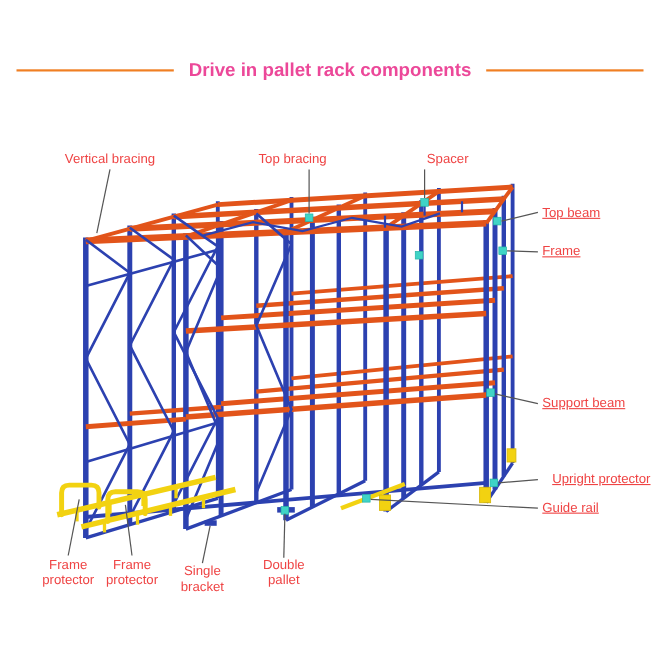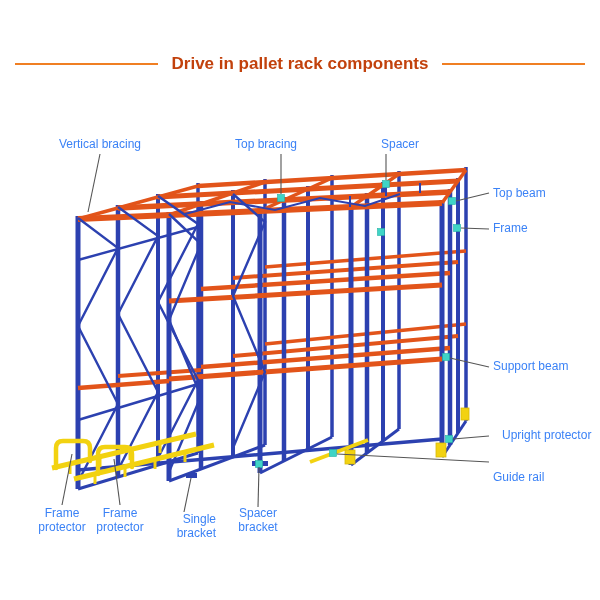--- a/index.html
+++ b/index.html
@@ -1,25 +1,25 @@
 <!DOCTYPE html>
 <html><head>
 <meta charset="utf-8">
 <style>
   html,body{margin:0;padding:0;background:#fff;}
   .page{position:relative;width:600px;height:600px;background:#ffffff;overflow:hidden;
         font-family:"Liberation Sans",sans-serif;color:#1f1f1f;}
   .title-row{position:absolute;top:54px;left:0;width:600px;display:flex;align-items:center;
              padding:0 15px;box-sizing:border-box;gap:14px;}
   .title-rule{flex:1;height:2px;background:#f07f23;}
-  .title-text{font-size:17px;font-weight:bold;color:#c2410c;white-space:nowrap;}
+  .title-text{font-size:17px;font-weight:bold;color:#ec4899;white-space:nowrap;}
   svg{position:absolute;left:0;top:0;}
-  .lbl{position:absolute;font-size:12px;line-height:14px;color:#3b82f6;}
+  .lbl{position:absolute;font-size:12px;line-height:14px;color:#ef4444;}
   .ctr{text-align:center;}
-  .nowrap{white-space:nowrap;}
+  .nowrap{white-space:nowrap;text-decoration:underline;}
   .blue{stroke:#2c41b0;fill:none;}
   .orange{stroke:#e2541a;fill:none;}
   .yellow{stroke:#f2d211;fill:none;}
   .teal{fill:#3fd4c6;stroke:#23b2a5;stroke-width:0.6;}
   .leader{stroke:#555;stroke-width:1.1;fill:none;}
 </style>
 </head>
 <body>
 
 <div class="page">
@@ -176,26 +176,26 @@
       <line x1="489" y1="462" x2="337" y2="454"></line>
       <line x1="62" y1="505" x2="72" y2="454"></line>
       <line x1="120" y1="505" x2="114" y2="459"></line>
       <line x1="184" y1="512" x2="191" y2="478"></line>
       <line x1="258" y1="507" x2="259" y2="467"></line>
     </g>
   </svg>
 
   <div class="lbl ctr" style="left:45px;top:137px;width:110px;">Vertical bracing</div>
   <div class="lbl ctr" style="left:216px;top:137px;width:100px;">Top bracing</div>
-  <div class="lbl ctr" style="left:360px;top:137px;width:80px;">Spacer</div>
+  <div class="lbl ctr" style="left:346px;top:137px;width:80px;text-align:right;">Spacer</div>
 
   <div class="lbl nowrap" style="left:493px;top:186px;">Top beam</div>
   <div class="lbl nowrap" style="left:493px;top:221px;text-align:center;">Frame</div>
   <div class="lbl nowrap" style="left:493px;top:359px;">Support beam</div>
   <div class="lbl nowrap" style="left:502px;top:428px;">Upright protector</div>
-  <div class="lbl nowrap" style="left:493px;top:454px;margin-top:16px;">Guide rail</div>
+  <div class="lbl nowrap" style="left:493px;top:454px;">Guide rail</div>
 
   <div class="lbl ctr" style="left:28px;top:506px;width:68px;">Frame protector</div>
   <div class="lbl ctr" style="left:86px;top:506px;width:68px;">Frame protector</div>
-  <div class="lbl ctr" style="left:152px;top:512px;width:64px;text-align:right;">Single bracket</div>
-  <div class="lbl ctr" style="left:226px;top:506px;width:64px;">Spacer bracket</div>
+  <div class="lbl ctr" style="left:152px;top:512px;width:64px;">Single bracket</div>
+  <div class="lbl ctr" style="left:226px;top:506px;width:64px;">Double pallet</div>
 
 </div>
 
 </body></html>

